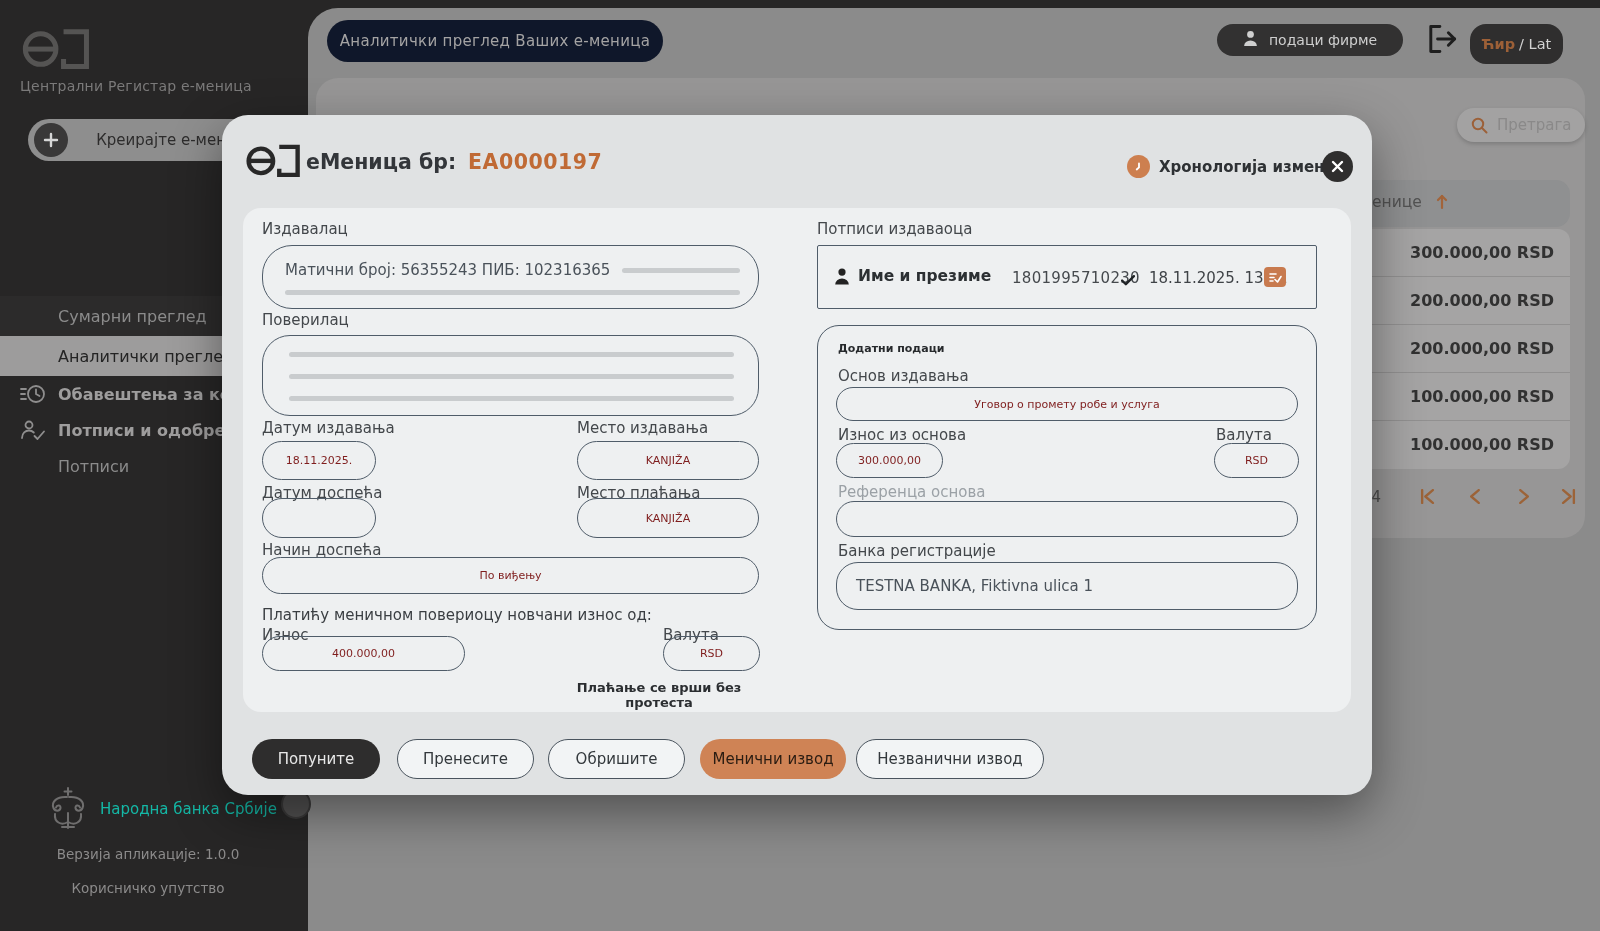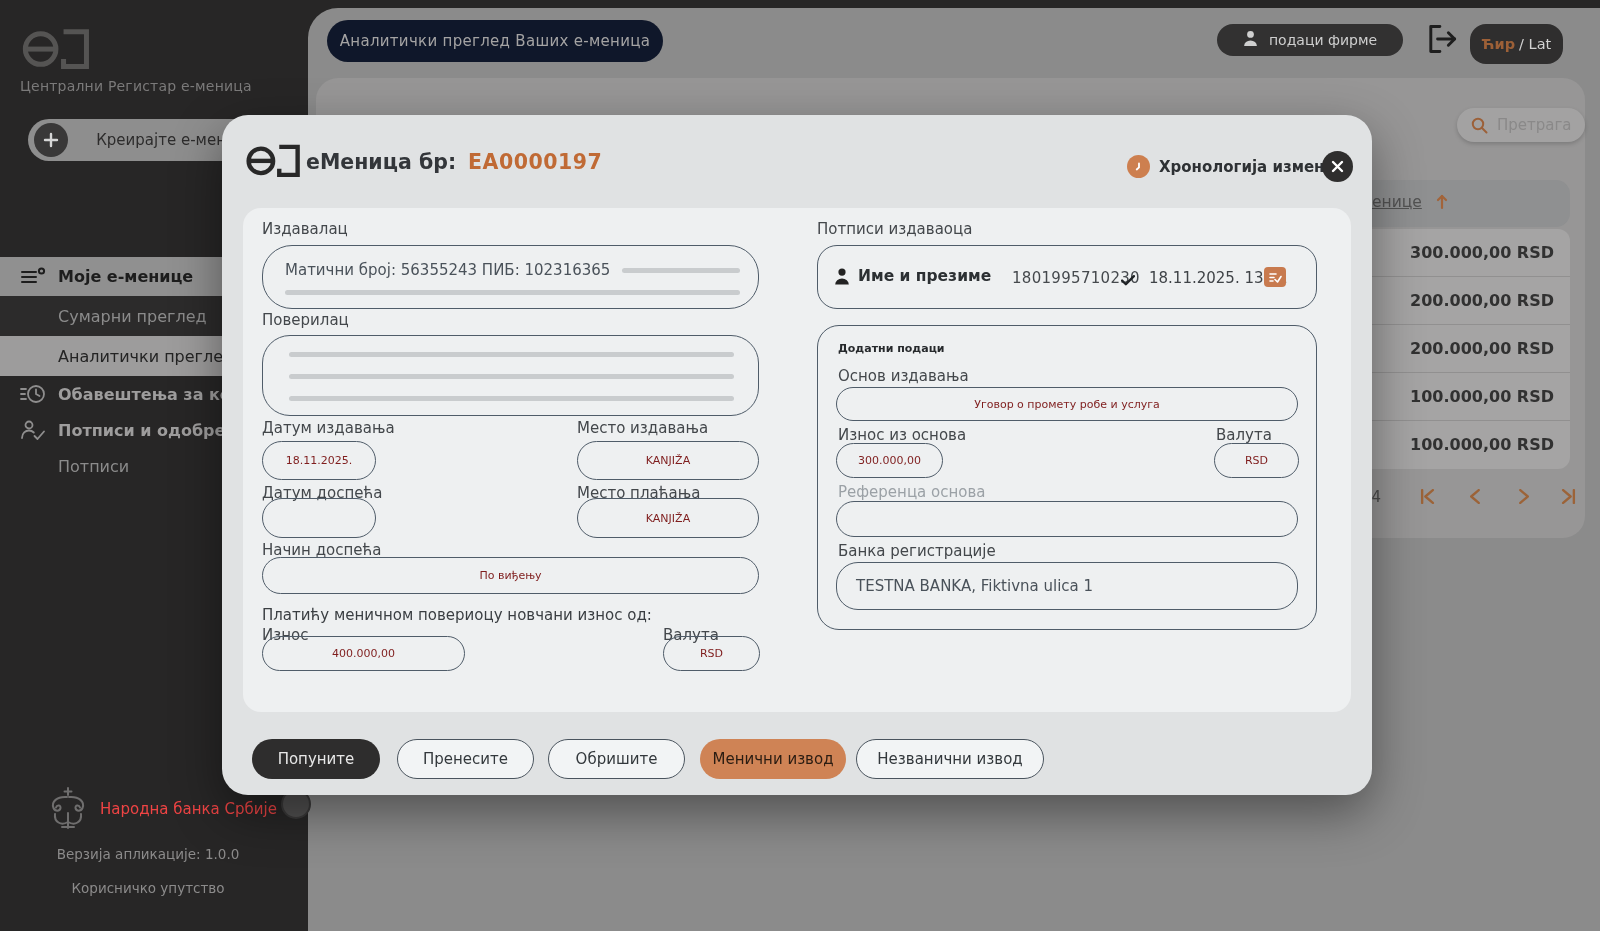--- a/index.html
+++ b/index.html
@@ -25,38 +25,38 @@
   .row-analiticki { top:336px; height:40px; background:#9d9c9c; }
   .row-analiticki .menu-label { color:#242424; font-weight:500; }
   .row-obavestenja { top:376px; height:36px; }
   .row-obavestenja .menu-label, .row-potpisiodobrenja .menu-label { color:#9e9d9d; font-weight:700; }
   .row-obavestenja .menu-icon, .row-potpisiodobrenja .menu-icon { color:#8f8e8e; }
   .row-potpisiodobrenja { top:412px; height:36px; }
   .row-potpisi { top:448px; height:36px; }
   .row-odobrenja { top:484px; height:36px; }
   .row-potpisi .menu-label, .row-odobrenja .menu-label { color:#8b8b8b; }
   .sb-footer-bank { position:absolute; left:44px; top:786px; color:#6f6e6e; }
-  .sb-footer-bankname { position:absolute; left:100px; top:800px; font-size:15px; color:#ef4444; }
+  .sb-footer-bankname { position:absolute; left:100px; top:800px; font-size:15px; color:#14b8a6; }
   .sb-footer-version { position:absolute; left:0; top:846px; width:296px; text-align:center; font-size:13.5px; color:#8c8b8b; }
   .sb-footer-manual { position:absolute; left:0; top:880px; width:296px; text-align:center; font-size:13.5px; color:#8c8b8b; cursor:pointer; }
 
   
   .main { position:absolute; left:308px; top:8px; right:0; bottom:0; background:#8b8b8b; border-top-left-radius:30px; z-index:1; }
   .title-pill { position:absolute; left:19px; top:12px; width:336px; height:42px; border-radius:21px; background:#0f172a; display:flex; align-items:center; justify-content:center; font-size:15px; color:#a4a3a3; letter-spacing:.3px; }
   .company-pill { position:absolute; left:909px; top:16px; width:186px; height:32px; border-radius:16px; background:#323131; display:flex; align-items:center; justify-content:center; gap:11px; color:#cfcfcf; font-size:14px; cursor:pointer; }
   .logout-btn { position:absolute; left:1116px; top:14px; width:34px; height:34px; cursor:pointer; }
   .lang-pill { position:absolute; left:1162px; top:16px; width:93px; height:40px; border-radius:16px; background:#2f2e2e; display:flex; align-items:center; justify-content:center; font-size:14.5px; cursor:pointer; }
   .lang-cyr { color:#9d6037; font-weight:600; }
   .lang-rest { color:#d2d2d2; margin-left:4px; }
 
   .main-card { position:absolute; left:8px; top:70px; width:1269px; height:460px; border-radius:22px; background:#979696; }
   .search-pill { position:absolute; left:1141px; top:30px; width:128px; height:34px; border-radius:17px; background:#a3a2a2; box-shadow:0 2px 4px rgba(0,0,0,.18); display:flex; align-items:center; padding-left:14px; gap:9px; cursor:text; }
   .search-pill .ph { color:#8a8989; font-size:15px; }
   .tbl-header { position:absolute; left:15px; top:102px; width:1239px; height:47px; border-radius:14px; background:#8f9091; }
-  .tbl-header .hdr-frag { position:absolute; left:1041px; top:13px; font-size:15.5px; color:#525252; font-weight:500; display:flex; align-items:center; gap:13px;text-decoration:underline; }
+  .tbl-header .hdr-frag { position:absolute; left:1041px; top:13px; font-size:15.5px; color:#525252; font-weight:500; display:flex; align-items:center; gap:13px; }
   .tbl-rows { position:absolute; left:15px; top:151px; width:1239px; border-radius:12px; background:#a5a4a4; overflow:hidden; }
   .tbl-row { height:48px; line-height:48px; border-bottom:1px solid #919090; text-align:right; padding-right:16px; font-size:16px; font-weight:600; color:#313131; cursor:pointer; }
   .tbl-row:last-child { border-bottom:none; }
   .pagination { position:absolute; left:0; top:406px; width:1254px; height:30px; }
   .pag-total { position:absolute; left:1046px; top:4px; font-size:15px; color:#4c4c4c; }
   .pag-btn { position:absolute; top:5px; width:16px; height:16px; cursor:pointer; color:#9c6338; }
   .pag-first { left:1104px; } .pag-prev { left:1152px; } .pag-next { left:1200px; } .pag-last { left:1245px; }
 
   .help-circle { position:absolute; left:281px; top:789px; width:30px; height:30px; border-radius:50%; background:#525151; border:2px solid #3b3a3a; z-index:3; cursor:pointer; }
 
@@ -101,21 +101,21 @@
   .lbl-nacin { left:19px; top:333px; }
   .box-nacin { left:19px; top:349px; width:497px; height:37px; border-radius:19px; }
   .stmt { position:absolute; left:19px; top:398px; font-size:15px; color:#3a3e42; }
   .lbl-iznos { left:19px; top:418px; }
   .lbl-valuta { left:420px; top:418px; }
   .box-iznos { left:19px; top:428px; width:203px; height:35px; border-radius:18px; }
   .box-valuta { left:420px; top:428px; width:97px; height:35px; border-radius:18px; }
   .protest { position:absolute; left:316px; top:472px; width:200px; text-align:center; font-size:13px; font-weight:700; color:#2b2e31; }
 
   .lbl-potpisi { left:574px; top:12px; }
-  .box-sign { left:574px; top:37px; width:500px; height:64px; border-radius:20px; }
+  .box-sign { left:574px; top:37px; width:500px; height:64px; border-radius:2px; }
   .sign-person { position:absolute; left:16px; top:21px; color:#222; }
   .sign-name { position:absolute; left:40px; top:21px; font-size:15.5px; font-weight:700; color:#2c3033; }
   .sign-id { position:absolute; left:194px; top:23px; font-size:15px; color:#45494d; letter-spacing:.3px; }
   .sign-check { position:absolute; left:303px; top:25px; }
   .sign-ts { position:absolute; left:331px; top:23px; font-size:15px; color:#3f4347; }
   .sign-doc { position:absolute; left:446px; top:21px; width:22px; height:20px; border-radius:4px; background:#c87a4e; display:flex; align-items:center; justify-content:center; }
 
   .box-add { left:574px; top:117px; width:500px; height:305px; border-radius:22px; border-width:1.6px; }
   .add-title { position:absolute; left:20px; top:16px; font-size:11px; font-weight:700; color:#26292c; }
   .add-lbl { position:absolute; font-size:15px; color:#43474b; }
@@ -161,29 +161,20 @@
 
     <div class="create-btn">
       <span class="plus-circle">
         <svg width="16" height="16" viewBox="0 0 16 16" stroke="#d6d6d6" stroke-width="2.4" stroke-linecap="round">
             <path d="M8 2 V14 M2 8 H14"></path>
           </svg>
       </span>
       <span class="create-label">Креирајте е-меницу</span>
     </div>
 
-    <div class="menu-row row-mymenice">
-      <span class="menu-icon">
-        <svg width="26" height="20" viewBox="0 0 26 20" fill="none" stroke="currentColor" stroke-width="2" stroke-linecap="round">
-          <path d="M2 5 H16 M2 10 H16 M2 15 H16"></path>
-            <circle cx="21.5" cy="4" r="2.6"></circle>
-        </svg>
-      </span>
-      <span class="menu-label">Моје е-менице</span>
-    </div>
     <div class="menu-row row-sumarni">
       <span class="menu-label">Сумарни преглед</span>
     </div>
     <div class="menu-row row-analiticki">
       <span class="menu-label">Аналитички преглед</span>
     </div>
     <div class="menu-row row-obavestenja">
       <span class="menu-icon">
         <svg width="26" height="22" viewBox="0 0 26 22" fill="none" stroke="currentColor" stroke-width="1.8" stroke-linecap="round">
           <path d="M1 6 H6 M1 11 H5 M1 16 H6"></path>
@@ -363,20 +354,21 @@
       <div class="f-box f-center box-mesto-plac">KANJIŽA</div>
 
       <span class="f-label lbl-nacin">Начин доспећа</span>
       <div class="f-box f-center box-nacin">По виђењу</div>
 
       <span class="stmt">Платићу меничном повериоцу новчани износ од:</span>
       <span class="f-label lbl-iznos">Износ</span>
       <span class="f-label lbl-valuta">Валута</span>
       <div class="f-box f-center box-iznos">400.000,00</div>
       <div class="f-box f-center box-valuta">RSD</div>
+      <span class="protest">Плаћање се врши без протеста</span>
 
       <span class="f-label lbl-potpisi">Потписи издаваоца</span>
       <div class="f-box box-sign">
         <span class="sign-person">
           <svg width="16" height="19" viewBox="0 0 16 18" fill="currentColor">
               <circle cx="8" cy="4.6" r="3.6"></circle>
               <path d="M1.2 17 a6.8 6 0 0 1 13.6 0 z"></path>
             </svg>
         </span>
         <span class="sign-name">Име и презиме</span>

